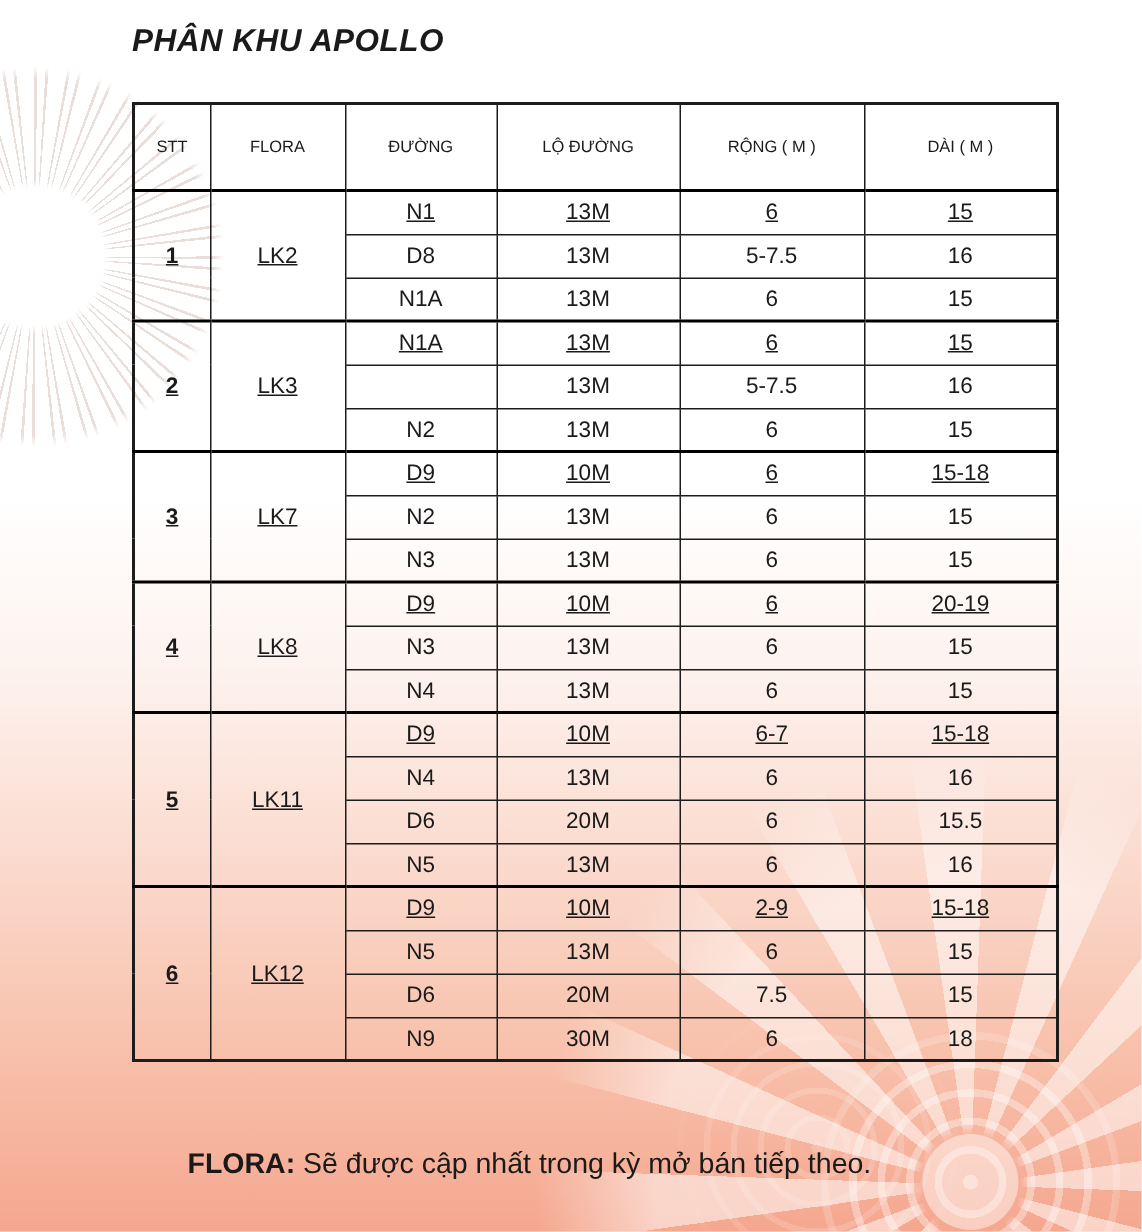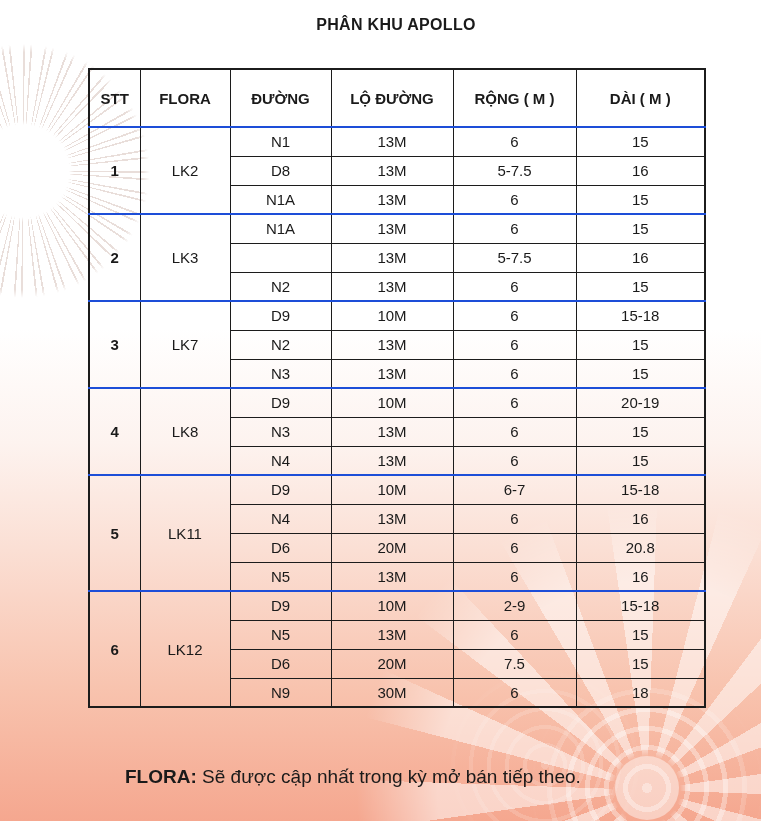--- a/index.html
+++ b/index.html
@@ -50,39 +50,39 @@
     left:435px; top:655px; width:220px; height:220px; border-radius:50%;
     background:repeating-radial-gradient(circle,
       rgba(255,255,255,0.16) 0 4px, rgba(255,255,255,0) 4px 18px);
     -webkit-mask:radial-gradient(closest-side, #000 0 60%, transparent 90%);
             mask:radial-gradient(closest-side, #000 0 60%, transparent 90%);
   }
 
   
   .title {
     position:absolute; left:88px; top:16px; width:616px;
-    text-align:center; font-size:16px; font-weight:bold; letter-spacing:0.3px;
+    font-size:21px; font-weight:bold; letter-spacing:0.3px;font-style:italic;
   }
 
   table.apollo {
     position:absolute; left:88px; top:68px; width:616px;
     border-collapse:collapse; table-layout:fixed;
     font-size:15px;
   }
   table.apollo th, table.apollo td {
     border:1px solid #1c1c1c;
     text-align:center; vertical-align:middle;
     background:transparent;
     overflow:hidden; white-space:nowrap;
   }
   table.apollo { border:2px solid #1c1c1c; }
-  table.apollo thead th { height:58px; font-size:15px; font-weight:bold; }
+  table.apollo thead th { height:58px; font-size:11px; font-weight:normal; }
   table.apollo tbody td { height:29px; }
   table.apollo td.stt { font-weight:bold; }
-  table.apollo tr.group-start td { border-top:2px solid #1d4ed8; }
+  table.apollo tr.group-start td { border-top:2px solid #000000;text-decoration:underline; }
 
   .footnote {
     position:absolute; left:125px; top:766px;
     font-size:19px;
   }
   .footnote b { font-weight:bold; }
 </style>
 </head>
 <body>
 
@@ -205,21 +205,21 @@
       <tr>
         <td>N4</td>
         <td>13M</td>
         <td>6</td>
         <td>16</td>
       </tr>
       <tr>
         <td>D6</td>
         <td>20M</td>
         <td>6</td>
-        <td>20.8</td>
+        <td>15.5</td>
       </tr>
       <tr>
         <td>N5</td>
         <td>13M</td>
         <td>6</td>
         <td>16</td>
       </tr>
       <tr class="group-start">
         <td class="stt" rowspan="4">6</td>
         <td rowspan="4">LK12</td>

